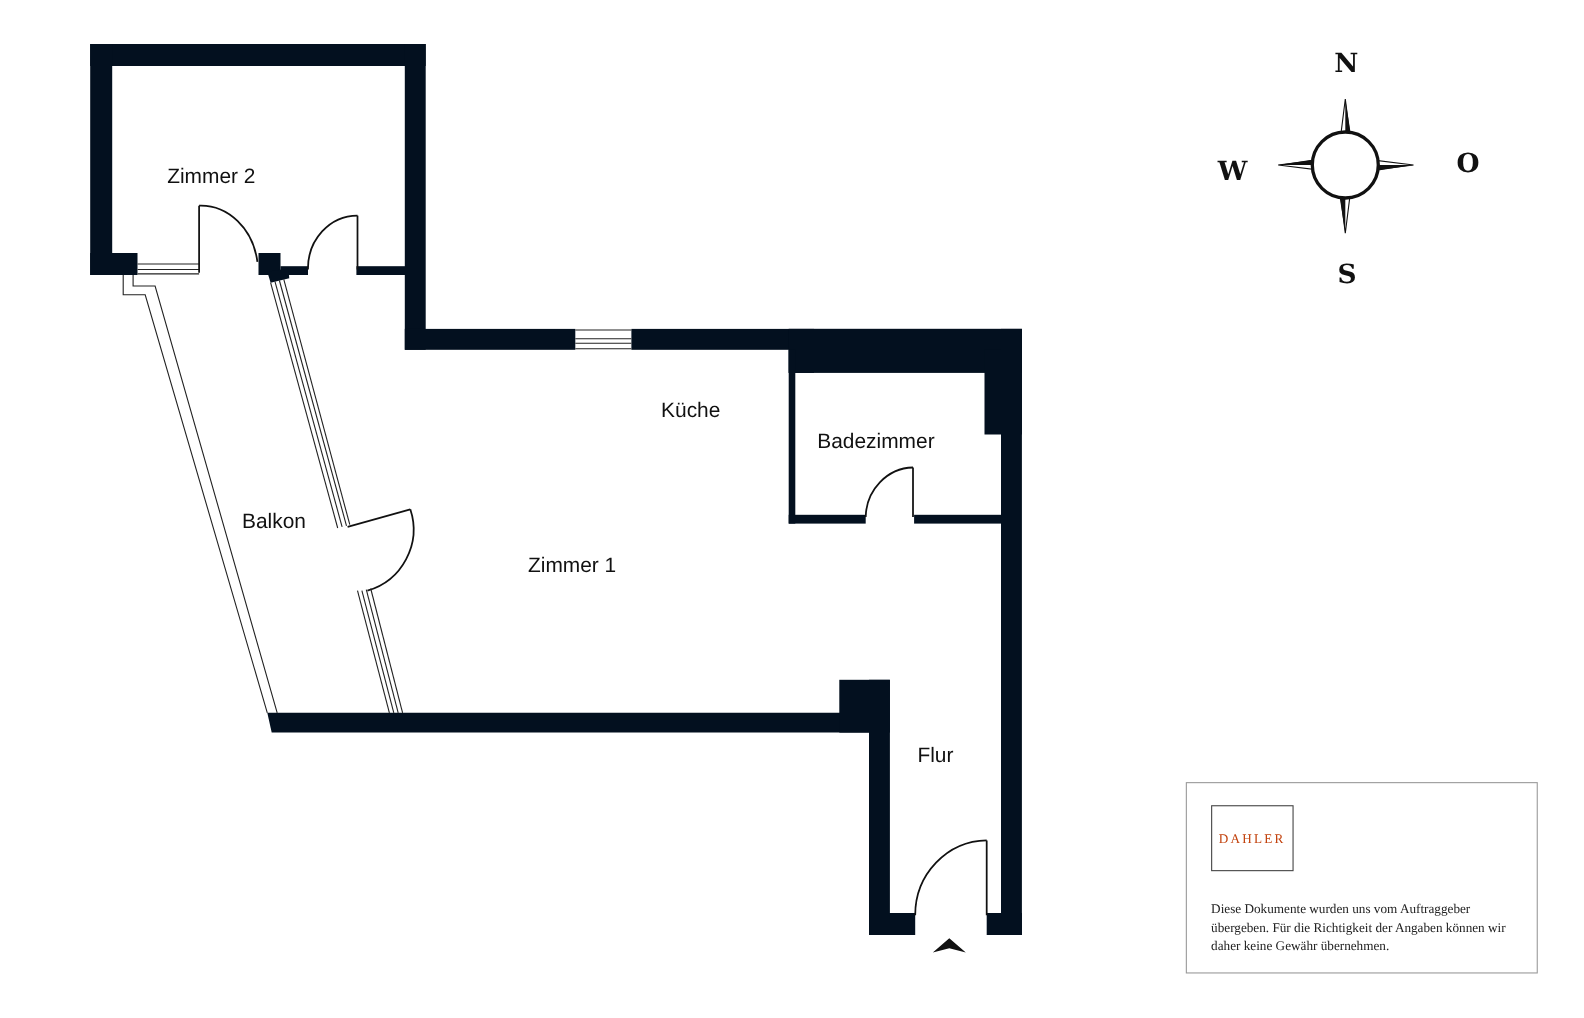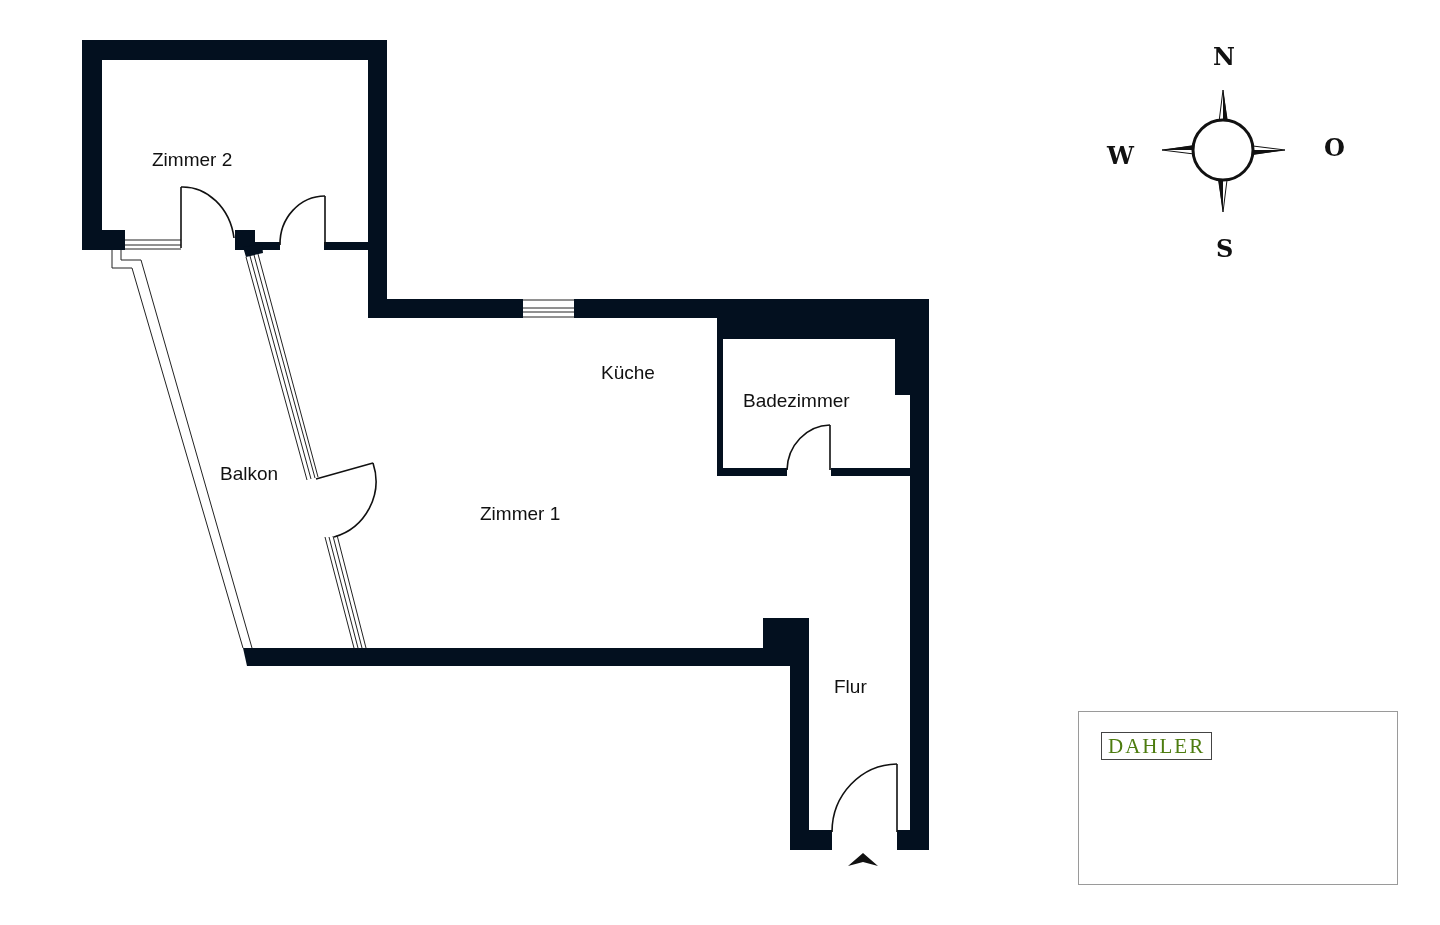--- a/index.html
+++ b/index.html
@@ -8,23 +8,23 @@
   .wall { fill: #03101f; }
   .thin { fill: none; stroke: #222; stroke-width: 1; }
   .door { fill: none; stroke: #111; stroke-width: 1.6; }
   .room-label { font-family: "Liberation Sans", sans-serif; font-size: 19px; fill: #111; }
   .compass-letter { font-family: "DejaVu Serif", serif; font-weight: bold; font-size: 24px; fill: #111; }
   .disclaimer-box {
     position: absolute; left: 1078px; top: 711px; width: 320px; height: 174px;
     border: 1.5px solid #9a9a9a; box-sizing: border-box; background: #fff;
   }
   .brand-logo {
-    position: absolute; left: 22px; top: 20px; height: 26px; padding: 0 6px;
-    border: 1.2px solid #444; font-family: "Liberation Serif", serif; font-size: 21px;
-    letter-spacing: 2px; line-height: 26px; color: #4d7c0f;
+    position: absolute; left: 22px; top: 20px; height: 26px; padding: 16px 6px;
+    border: 1.2px solid #444; font-family: "Liberation Serif", serif; font-size: 12px;
+    letter-spacing: 2px; line-height: 26px; color: #c2410c;
   }
   .disclaimer-text {
     position: absolute; left: 22px; top: 106px; width: 290px;
     font-family: "Liberation Serif", serif; font-size: 12px; line-height: 17px; color: #222;
   }
 </style>
 </head>
 <body>
 
 <svg id="plan" viewBox="0 0 1440 925" xmlns="http://www.w3.org/2000/svg">
@@ -140,13 +140,14 @@
     <circle cx="1223" cy="150" r="30" fill="#fff" stroke="#111" stroke-width="3"></circle>
   </g>
   <text class="compass-letter" x="1213" y="65">N</text>
   <text class="compass-letter" x="1324" y="156">O</text>
   <text class="compass-letter" x="1216" y="257">S</text>
   <text class="compass-letter" x="1107" y="164">W</text>
 </svg>
 
 <div class="disclaimer-box">
   <div class="brand-logo">DAHLER</div>
+  <div class="disclaimer-text">Diese Dokumente wurden uns vom Auftraggeber übergeben. Für die Richtigkeit der Angaben können wir daher keine Gewähr übernehmen.</div>
 </div>
 
 </body></html>

